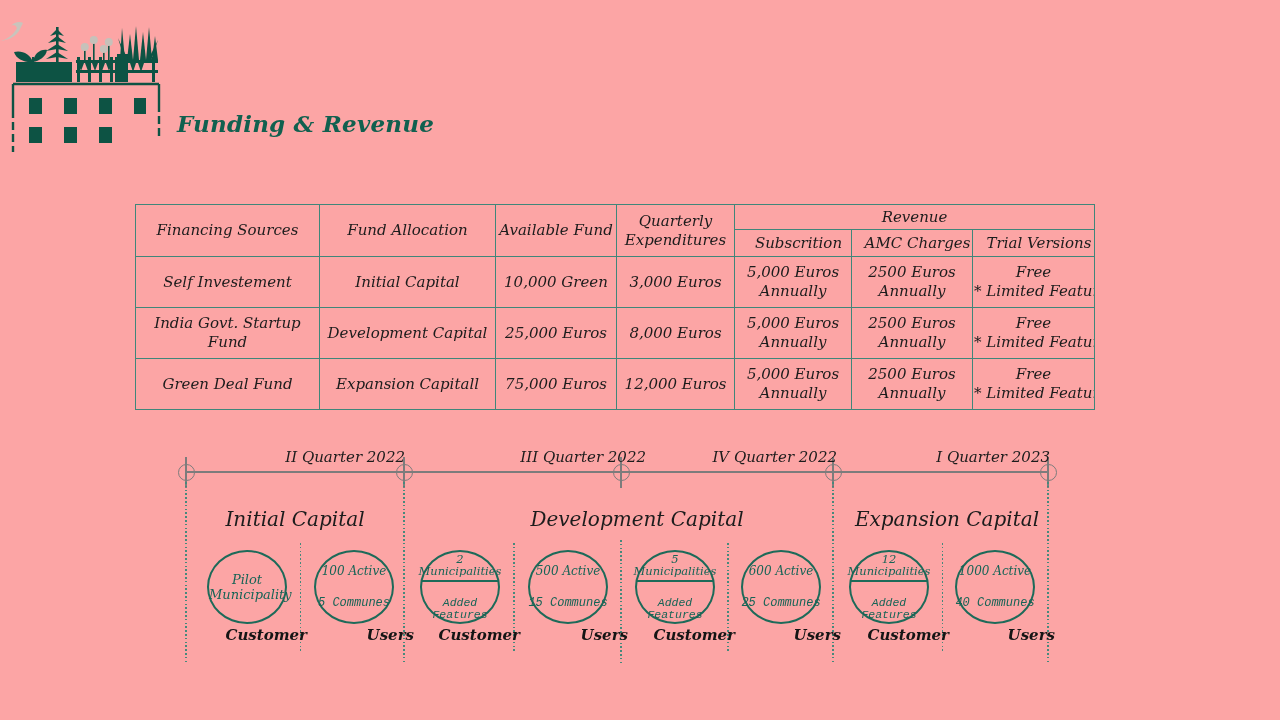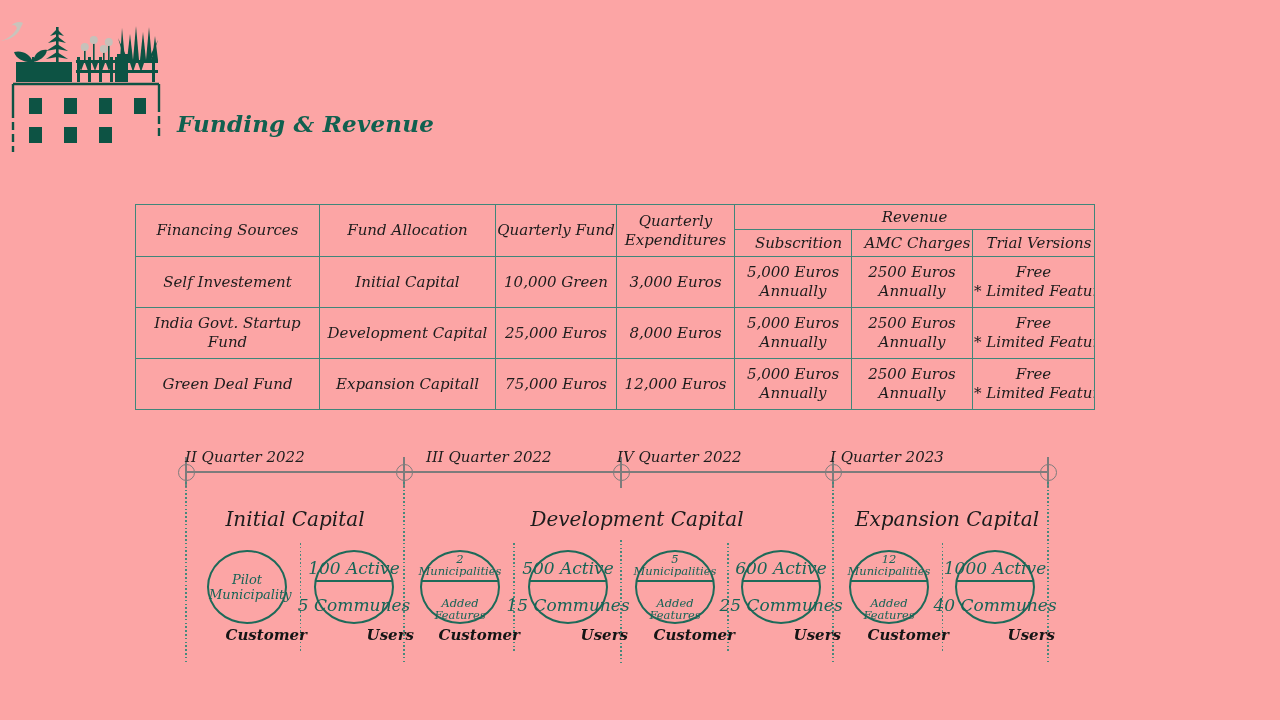--- a/index.html
+++ b/index.html
@@ -21,37 +21,37 @@
   .ftable tr.h1 td{height:24px;}
   .ftable tr.h2 td{height:26px;padding-left:12px;}
   .ftable tr.brow td{height:50px;}
   .ln{display:block;white-space:nowrap;font-style:italic;}
 
   
   .tl-line{position:absolute;left:186px;top:471px;width:862px;height:1.6px;background:#7c7c7c;}
   .marker{position:absolute;box-sizing:border-box;width:17px;height:17px;border:1.6px solid #7c7c7c;
           border-radius:50%;top:463.5px;background:transparent;}
   .mtick{position:absolute;width:1.6px;height:31px;top:457px;background:#7c7c7c;}
-  .qlabel{position:absolute;top:448px;width:220px;text-align:left;font-style:italic;
+  .qlabel{position:absolute;top:448px;width:220px;text-align:right;font-style:italic;
           font-size:15px;color:#1c1c1c;white-space:nowrap;}
   .phase{position:absolute;top:507px;text-align:center;font-style:italic;font-size:20px;
          color:#1c1c1c;white-space:nowrap;}
   .dotv{position:absolute;width:1.6px;
         background-image:repeating-linear-gradient(to bottom,#46897c 0,#46897c 1.6px,transparent 1.6px,transparent 3.8px);}
 
   
   .stage-circle{position:absolute;box-sizing:border-box;width:80px;height:74px;top:550px;
                 border:2.3px solid #1d6a59;border-radius:50%;color:#176456;font-style:italic;
                 text-align:center;display:flex;flex-direction:column;}
   .stage-circle.plain{justify-content:center;font-size:13px;line-height:1.18;}
   .half{flex:1;display:flex;flex-direction:column;justify-content:flex-end;align-items:center;
         line-height:1.05;padding-bottom:2px;}
-  .half.bottom{justify-content:flex-start;padding-top:15px;padding-bottom:0;}
+  .half.bottom{justify-content:flex-start;padding-top:15px;padding-bottom:0;font-family:Liberation Mono, monospace;}
   .divider{height:2px;background:#1d6a59;}
-  .f12{font-size:17px;}
+  .f12{font-size:12px;align-items:center;}
   .f11{font-size:11.5px;}
   .half span,.stage-circle.plain span{display:block;white-space:nowrap;}
   .clabel{position:absolute;top:626px;width:120px;text-align:right;font-weight:bold;
           font-style:italic;font-size:15px;color:#151515;white-space:nowrap;}
 </style>
 </head>
 <body>
 
 <div class="canvas">
 
@@ -133,21 +133,21 @@
         <col style="width:121px">
       <col style="width:118px">
         <col style="width:117px">
         <col style="width:121px">
         <col style="width:122px">
     </colgroup>
     <tbody>
       <tr class="h1">
         <td rowspan="2">Financing Sources</td>
         <td rowspan="2">Fund Allocation</td>
-        <td rowspan="2">Quarterly Fund</td>
+        <td rowspan="2">Available Fund</td>
         <td rowspan="2">
           <span class="ln">Quarterly</span>
           <span class="ln">Expenditures</span>
         </td>
         <td colspan="3">Revenue</td>
       </tr>
       <tr class="h2">
         <td>Subscrition</td>
         <td>AMC Charges</td>
         <td>Trial Versions</td>

